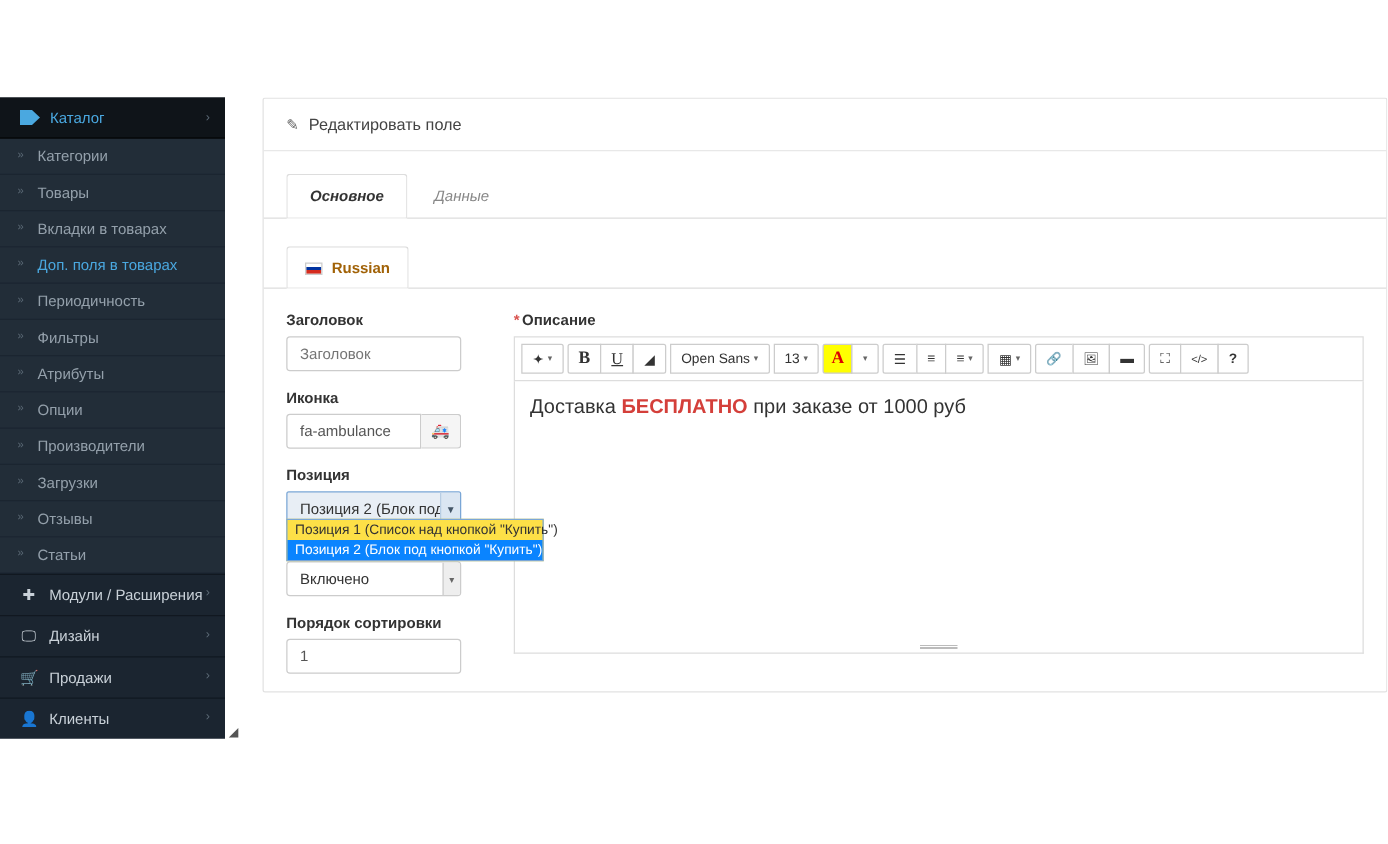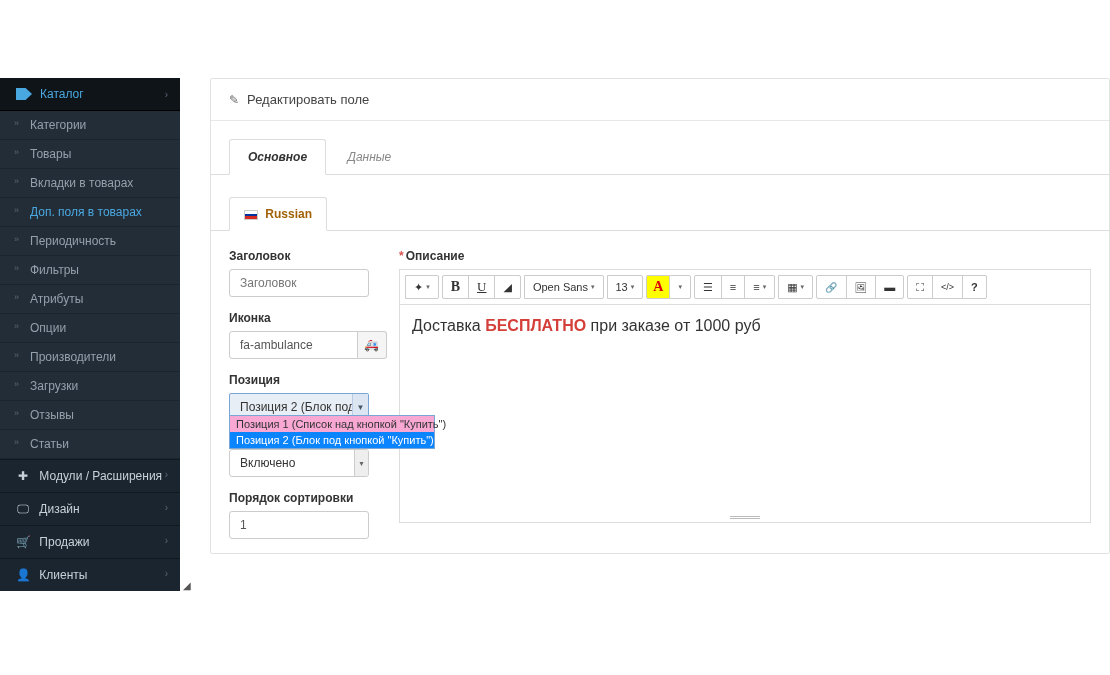--- a/index.html
+++ b/index.html
@@ -27,39 +27,39 @@
 .panel-header .pencil { font-size: 12px; color: #666; }
 
 .tabs { padding: 0 18px; border-bottom: 1px solid #ddd; margin-top: 18px; }
 .tab { display: inline-block; padding: 10px 18px; font-size: 12px; color: #888; cursor: pointer; font-style: italic; }
 .tab.active { border: 1px solid #ddd; border-bottom: 1px solid #fff; margin-bottom: -1px; color: #333; font-weight: bold; border-radius: 3px 3px 0 0; }
 
 .lang-tabs { padding: 0 18px; margin-top: 22px; border-bottom: 1px solid #ddd; }
 .lang-tab { display: inline-block; padding: 9px 14px; border: 1px solid #ddd; border-bottom: 1px solid #fff; margin-bottom: -1px; font-size: 12px; color: #a16207; font-weight: bold; border-radius: 3px 3px 0 0; }
 .flag { display: inline-block; width: 14px; height: 10px; background: linear-gradient(#fff 33%, #0033a0 33% 66%, #d52b1e 66%); border: 1px solid #ccc; vertical-align: middle; margin-right: 4px; }
 
-.form-row { display: flex; padding: 18px 18px 0; gap: 12px; }
+.form-row { display: flex; padding: 18px 18px 0; gap: 24px; }
 .left-col { width: 158px; }
 .right-col { flex: 1; }
 
 .form-group { margin-bottom: 14px; }
 .form-group label { display: block; color: #333; font-size: 12px; font-weight: bold; margin-bottom: 6px; }
 .form-group .req { color: #d9534f; margin-right: 2px; }
 .text-input { width: 140px; padding: 6px 10px; border: 1px solid #ccc; border-radius: 3px; font-size: 12px; color: #555; }
 .icon-group { display: flex; }
-.icon-group .text-input { width: 129px; border-radius: 3px 0 0 3px; }
+.icon-group .text-input { width: 108px; border-radius: 3px 0 0 3px; }
 .icon-btn { width: 32px; border: 1px solid #ccc; border-left: none; border-radius: 0 3px 3px 0; background: #f5f5f5; display: flex; align-items: center; justify-content: center; color: #555; }
 
 .select-wrap { position: relative; width: 140px; }
 .select-btn { width: 140px; padding: 6px 22px 6px 10px; border: 1px solid #7aa6d6; border-radius: 2px; background: #e8eef5; font-size: 12px; color: #333; text-align: left; overflow: hidden; white-space: nowrap; position: relative; }
 .select-btn .car { position: absolute; right: 0; top: 0; bottom: 0; width: 16px; background: #dbe6f2; border-left: 1px solid #b8cde3; display: flex; align-items: center; justify-content: center; font-size: 8px; color: #456; }
 .select-plain { width: 140px; padding: 6px 22px 6px 10px; border: 1px solid #ccc; border-radius: 3px; background: #fff; font-size: 12px; color: #333; overflow: hidden; white-space: nowrap; position: relative; }
 .select-plain .car { position: absolute; right: 0; top: 0; bottom: 0; width: 14px; background: #eee; border-left: 1px solid #ccc; display: flex; align-items: center; justify-content: center; font-size: 8px; color: #666; }
 
-.dropdown { position: absolute; top: 22px; left: 0; width: 206px; border: 1px solid #7aa6d6; background: #f9a8d4; z-index: 100; }
+.dropdown { position: absolute; top: 22px; left: 0; width: 206px; border: 1px solid #7aa6d6; background: #fde047; z-index: 100; }
 .dropdown .opt { padding: 2px 6px; font-size: 11px; color: #333; white-space: nowrap; }
 .dropdown .opt.sel { background: #0a84ff; color: #fff; }
 
 .editor-toolbar { border: 1px solid #ddd; padding: 5px; display: flex; gap: 3px; flex-wrap: wrap; align-items: center; }
 .tb-btn { border: 1px solid #ccc; background: #fff; padding: 4px 8px; font-size: 11px; color: #333; border-radius: 2px; display: inline-flex; align-items: center; gap: 3px; height: 24px; }
 .tb-btn .car2 { font-size: 7px; color: #666; }
 .tb-btn.wand::before { content: "✦"; font-size: 11px; }
 .tb-btn.bold { font-weight: bold; font-family: serif; font-size: 14px; }
 .tb-btn.ul-btn { text-decoration: underline; font-family: serif; font-size: 13px; }
 .tb-btn.eraser::before { content: "◢"; transform: rotate(0deg); }

